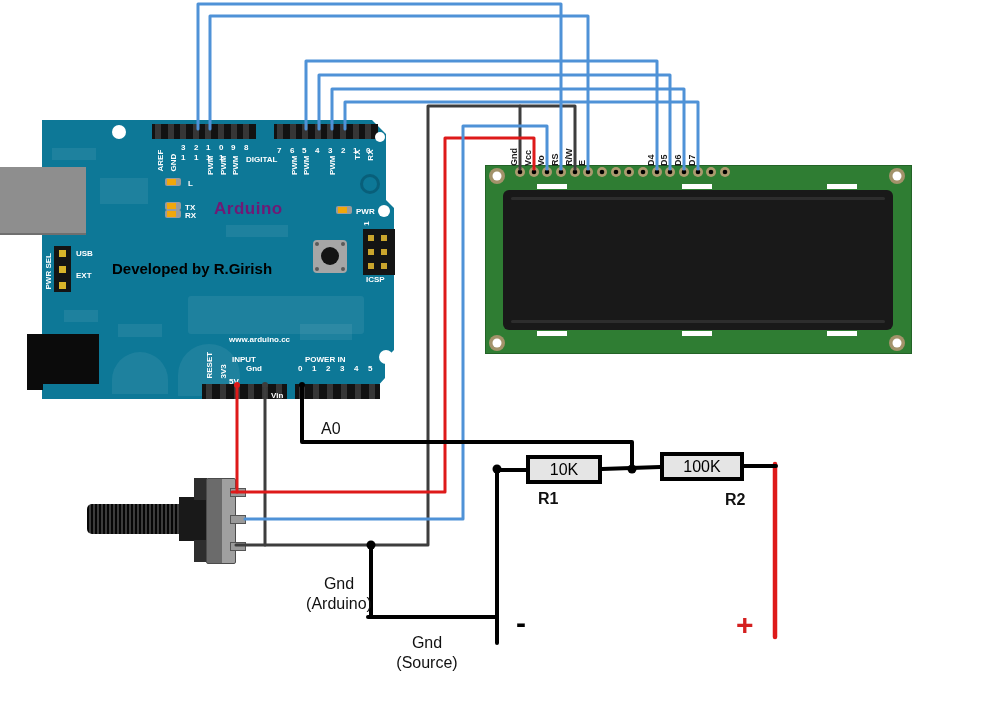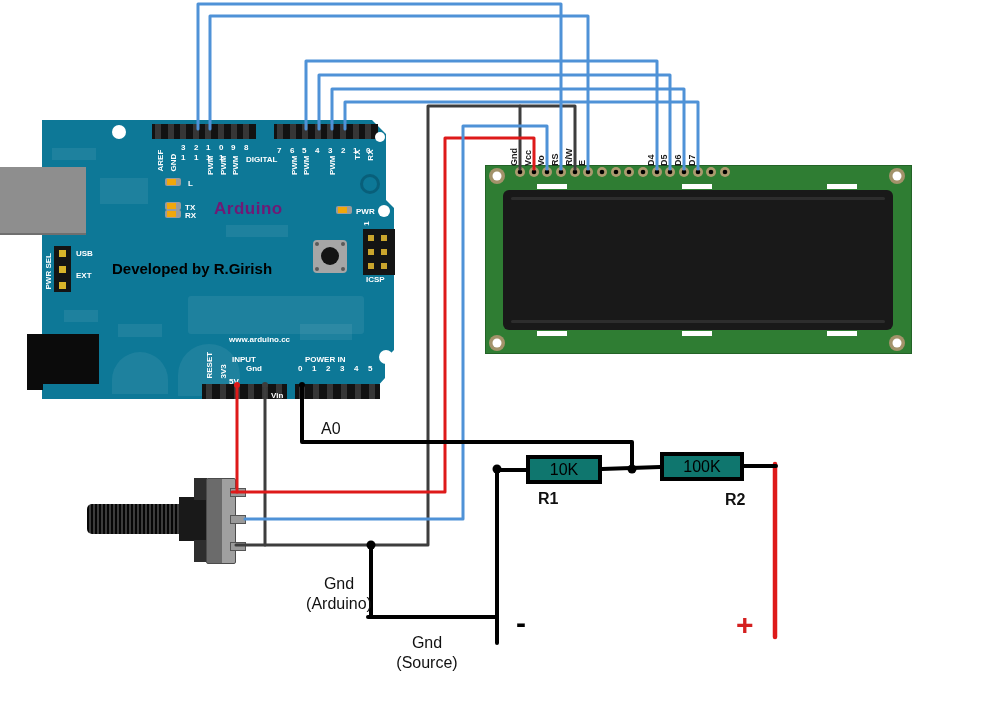--- a/index.html
+++ b/index.html
@@ -50,21 +50,21 @@
   .lcdtxt{position:absolute;font-size:16px;font-weight:600;color:#222e08;letter-spacing:.5px;white-space:pre;}
   
   .shaft{position:absolute;left:87px;top:504px;width:96px;height:30px;border-radius:5px 0 0 5px;
          background:repeating-linear-gradient(90deg,#060606 0 2px,#3c3c3c 2px 4px);}
   .bushing{position:absolute;left:179px;top:497px;width:29px;height:44px;background:#191919;}
   .potbody{position:absolute;left:206px;top:478px;width:28px;height:84px;border-radius:2px;
            background:linear-gradient(90deg,#6b6b6b 0 55%,#a0a0a0 55%);border:1px solid #4c4c4c;}
   .pottab{position:absolute;left:194px;width:13px;height:22px;background:#2e2e2e;}
   .pterm{position:absolute;left:230px;width:14px;height:7px;background:#9a9a9a;border:1px solid #555;}
   
-  .res{position:absolute;box-sizing:border-box;background:#0f766e;border:4px solid #000;
+  .res{position:absolute;box-sizing:border-box;background:#e5e5e5;border:4px solid #000;
        display:flex;align-items:center;justify-content:center;font-size:16px;color:#000;}
   .gndlbl{position:absolute;width:110px;text-align:center;font-size:16px;color:#111;line-height:20px;}
   .minus{position:absolute;font-size:30px;font-weight:bold;color:#000;}
   .plus{position:absolute;font-size:30px;font-weight:bold;color:#d42020;}
   svg{position:absolute;left:0;top:0;}
 </style>
 </head>
 <body>
 
 <div class="stage">

